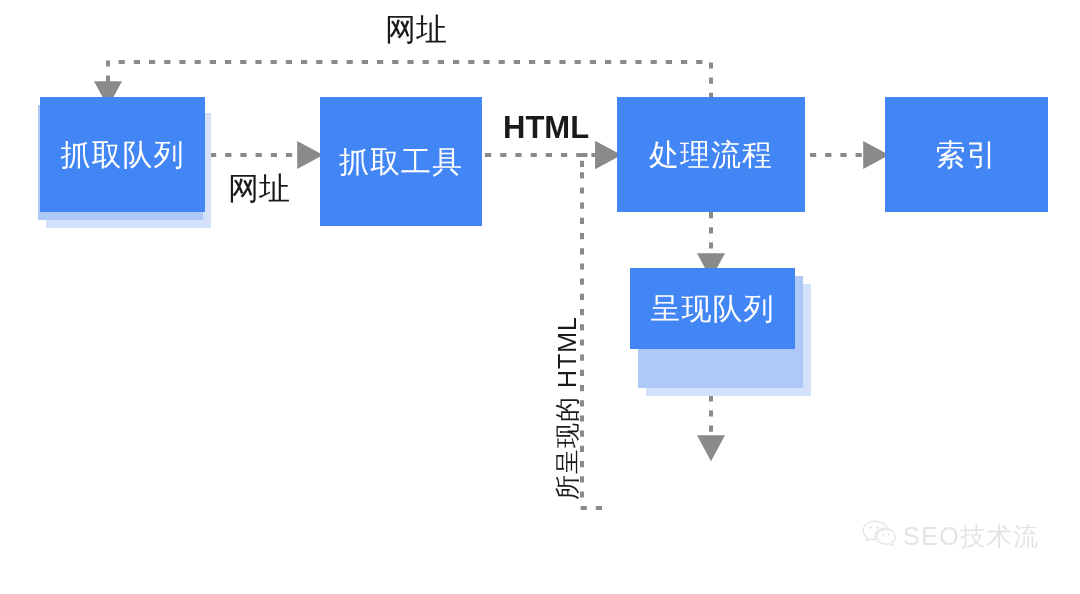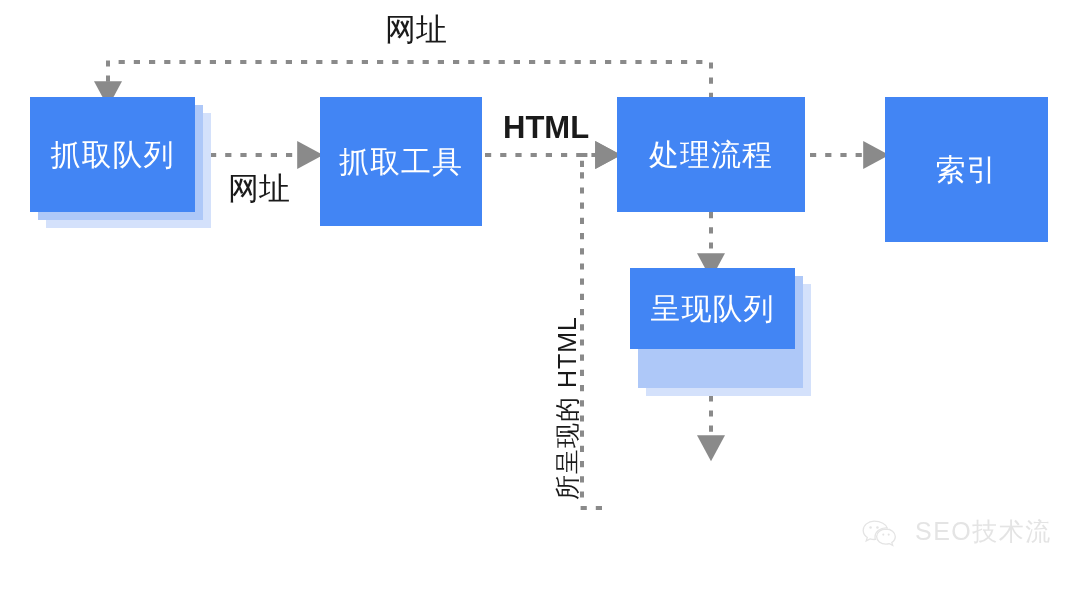--- a/index.html
+++ b/index.html
@@ -59,22 +59,22 @@
     transform: rotate(-90deg);
     font-size: 25px;
     letter-spacing: 1px;
   }
 
   
   #watermark {
     position: absolute;
     left: 862px; top: 519px;
     display: flex;
-    align-items: flex-start;
-    gap: 17px;
+    align-items: flex-end;
+    gap: 5px;
     z-index: 7;
     opacity: 0.95;
   }
   #watermark .wm-text {
     color: #e3e3e3;
     font-size: 25px;
     letter-spacing: 1.5px;
     line-height: 1;
     white-space: nowrap;
   }
@@ -116,33 +116,33 @@
     </g>
 
     <g>
       <path d="M600,508 L582,508 L582,165" fill="none" stroke="#8a8a8a" stroke-width="4" stroke-dasharray="2.2 13" stroke-linecap="square"></path>
       <path d="M582,165 L582,155 L600,155" fill="none" stroke="#8a8a8a" stroke-width="4" stroke-dasharray="2.2 9" stroke-linecap="square" marker-end="url(#ah)"></path>
     </g>
   </svg>
 
   <div class="stack-l2" style="left:46px; top:113px; width:165px; height:115px;"></div>
   <div class="stack-l1" style="left:38px; top:105px; width:165px; height:115px;"></div>
-  <div class="node" style="left:30px; top:97px; width:165px; height:115px;">
+  <div class="node" style="left:40px; top:97px; width:165px; height:115px;">
     <span class="node-label">抓取队列</span>
   </div>
 
   <div class="node" style="left:320px; top:97px; width:162px; height:129px;">
     <span class="node-label">抓取工具</span>
   </div>
 
   <div class="node" style="left:617px; top:97px; width:188px; height:115px;text-align:right;">
     <span class="node-label">处理流程</span>
   </div>
 
-  <div class="node" style="left:885px; top:97px; width:163px; height:145px;">
+  <div class="node" style="left:885px; top:97px; width:163px; height:115px;">
     <span class="node-label">索引</span>
   </div>
 
   <div class="stack-l2" style="left:646px; top:284px; width:165px; height:112px;"></div>
   <div class="stack-l1" style="left:638px; top:276px; width:165px; height:112px;"></div>
   <div class="node" style="left:630px; top:268px; width:165px; height:81px;">
     <span class="node-label">呈现队列</span>
   </div>
 
 

